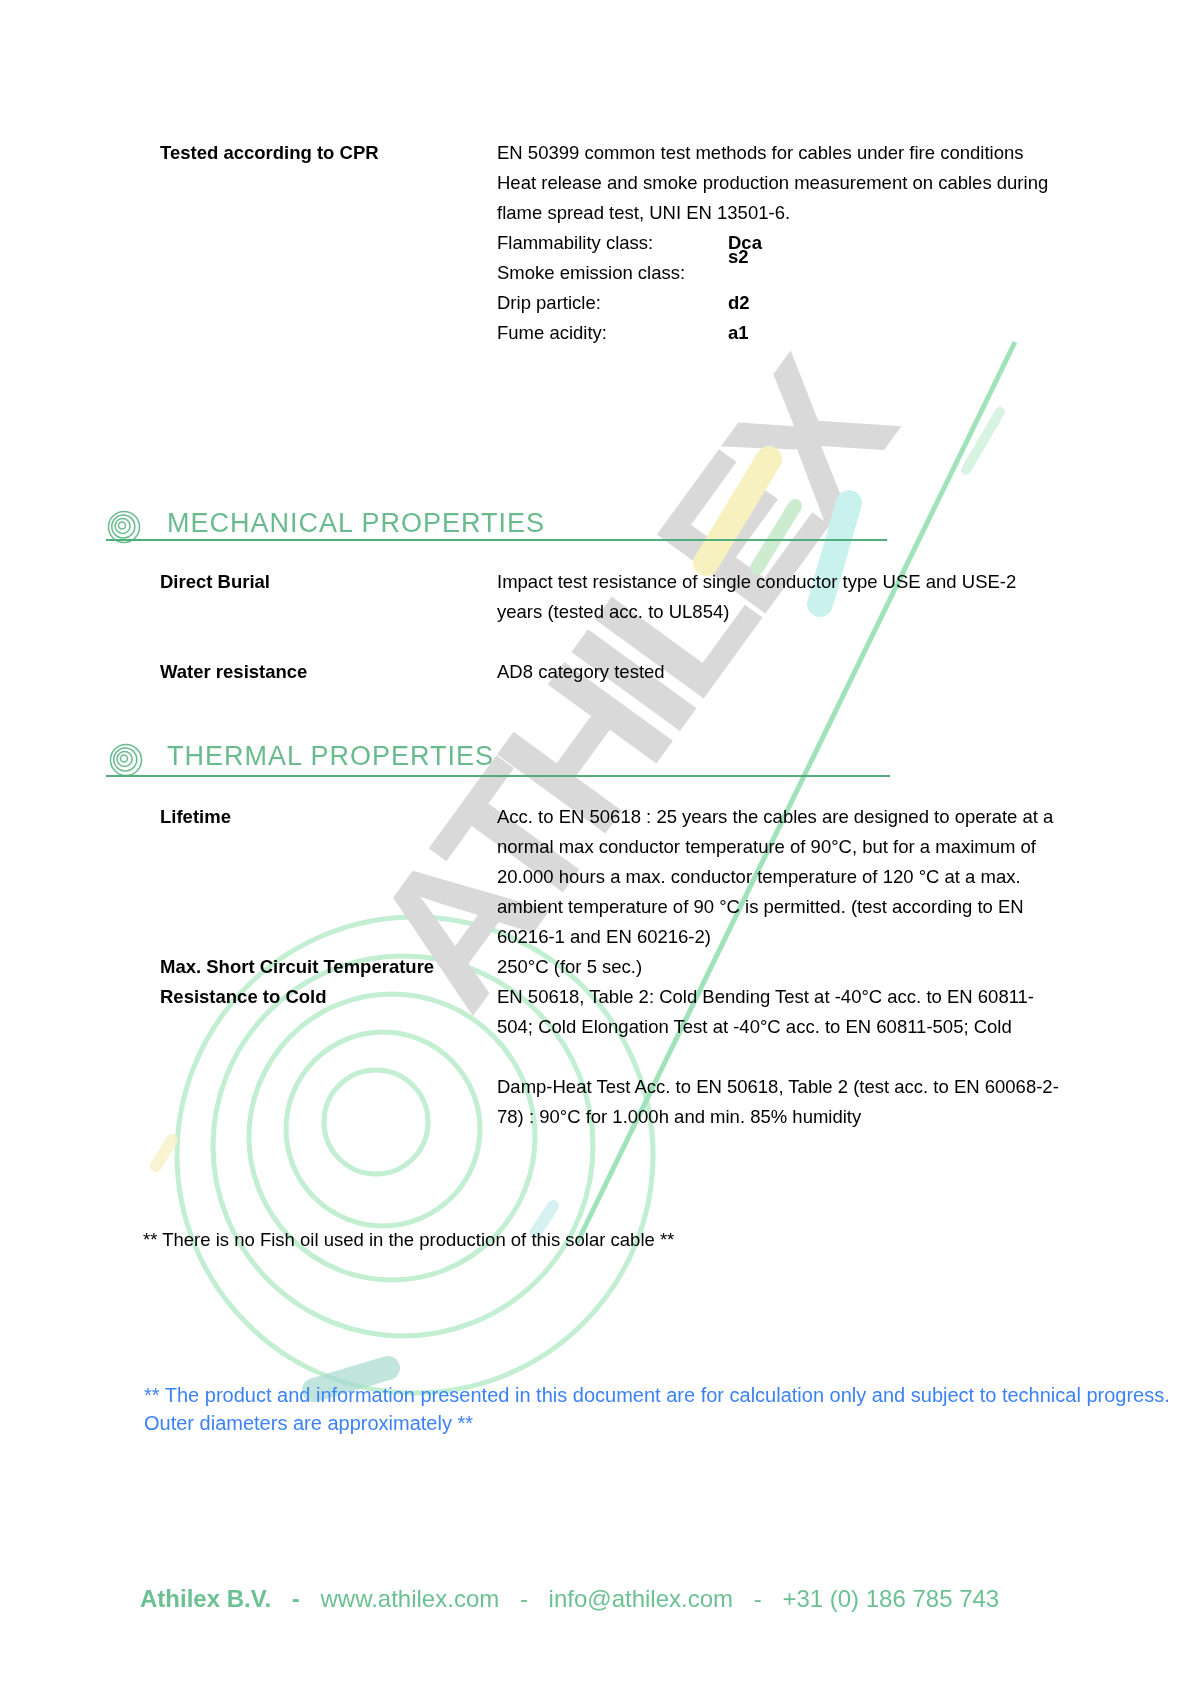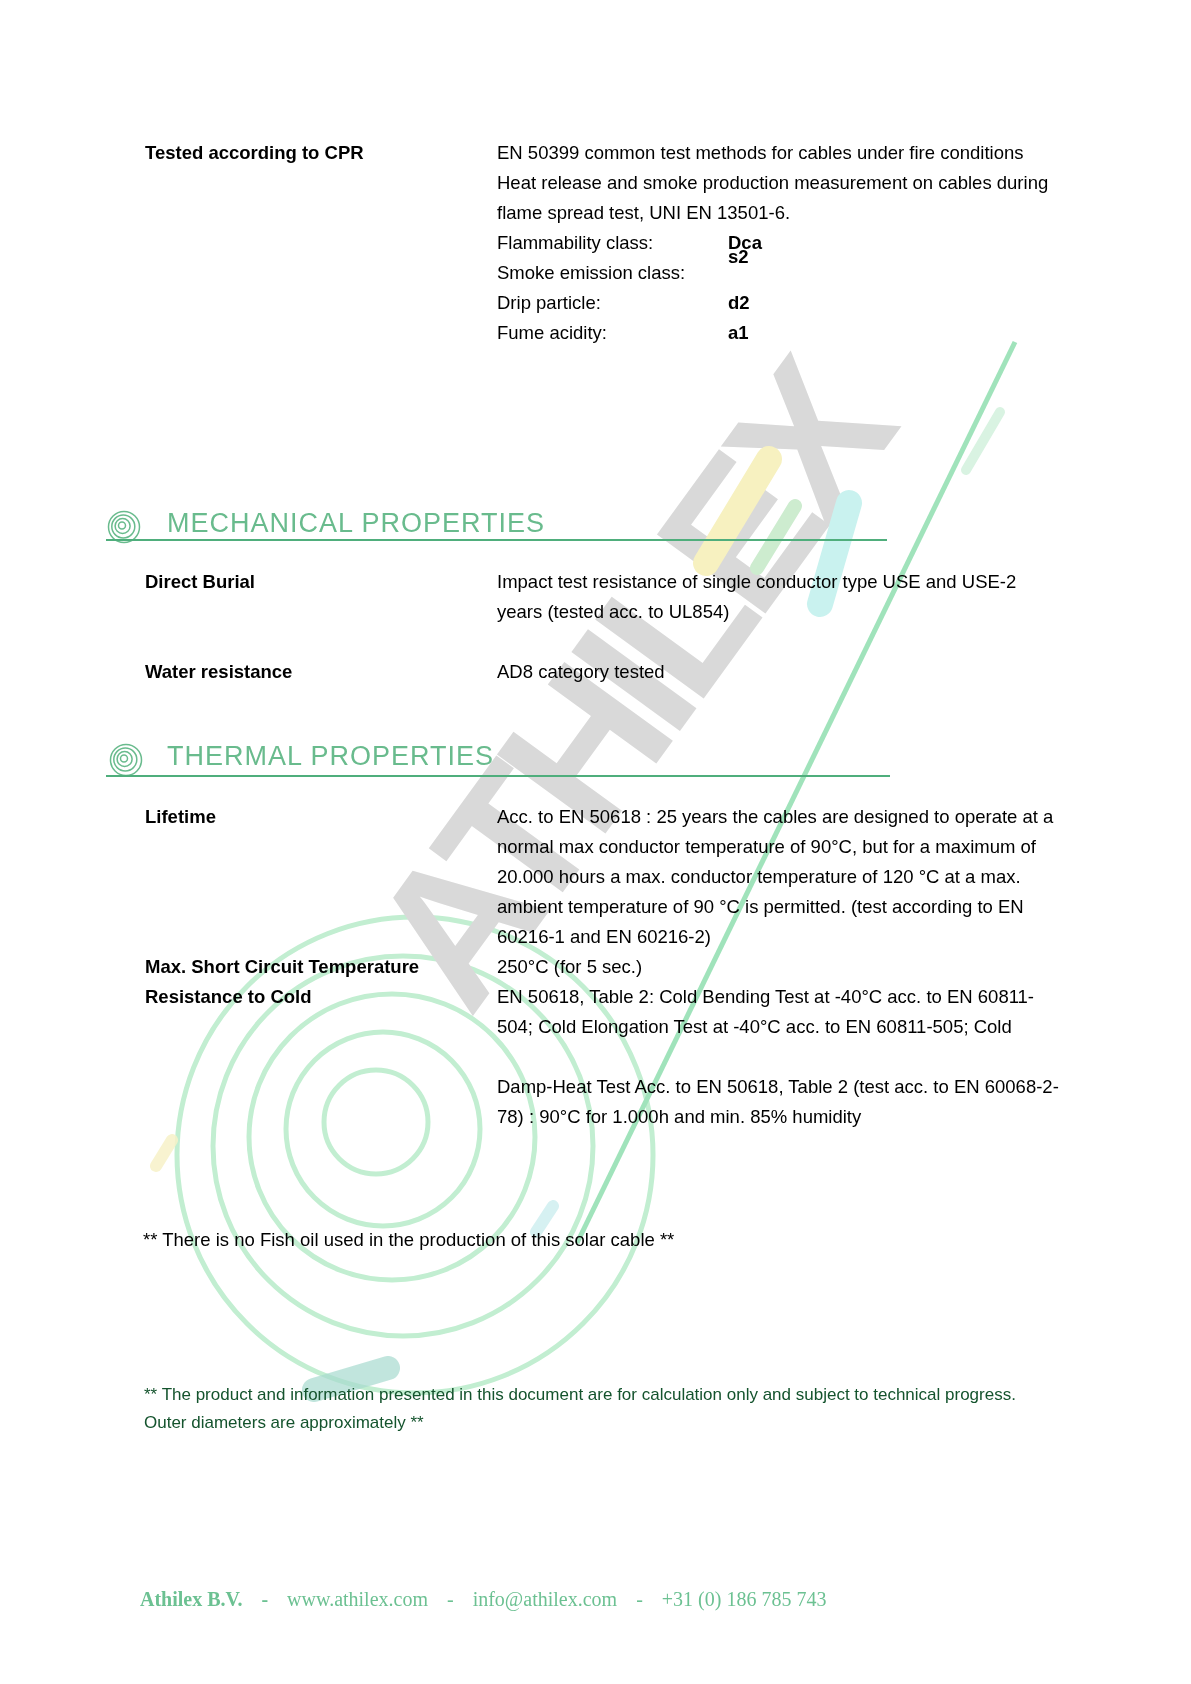--- a/index.html
+++ b/index.html
@@ -16,21 +16,21 @@
   .wm{position:absolute;left:0;top:0;z-index:0;pointer-events:none;}
   .content{position:absolute;left:0;top:0;width:100%;height:100%;z-index:1;}
   .line{
     position:absolute;
     font-size:18.5px;
     line-height:30px;
     white-space:nowrap;
     color:#000000;
   }
   .bold{font-weight:bold;}
-  .label-col{left:145px;}
+  .label-col{left:160px;}
   .val-col{left:497px;}
   .val2-col{left:708px;margin-left:20px;}
   .sec-title{
     position:absolute;
     left:167px;
     font-size:27px;
     line-height:32px;
     letter-spacing:1px;
     color:#69bb8d;
     white-space:nowrap;
@@ -48,34 +48,33 @@
     position:absolute;
     left:143px;
     font-size:18.5px;
     line-height:30px;
     white-space:nowrap;
     margin-top:23px;
   }
   .disc-line{
     position:absolute;
     left:144px;
-    font-size:17px;
+    font-size:20px;
     line-height:26px;
-    color:#14532d;
+    color:#3b82f6;
     white-space:nowrap;
   }
   .footer-line{
     position:absolute;
     left:140px;
     top:1586px;
-    font-size:20px;
+    font-size:24px;
     line-height:26px;
     color:#6cc192;
     white-space:nowrap;
-    font-family:Liberation Serif, serif;
   }
   .footer-line .sep{margin:0 14px;}
   .footer-line .company{font-weight:bold;}
   .footer-line a{color:#6cc192;text-decoration:none;}
 </style>
 </head>
 <body>
 
 <div class="page">
 

